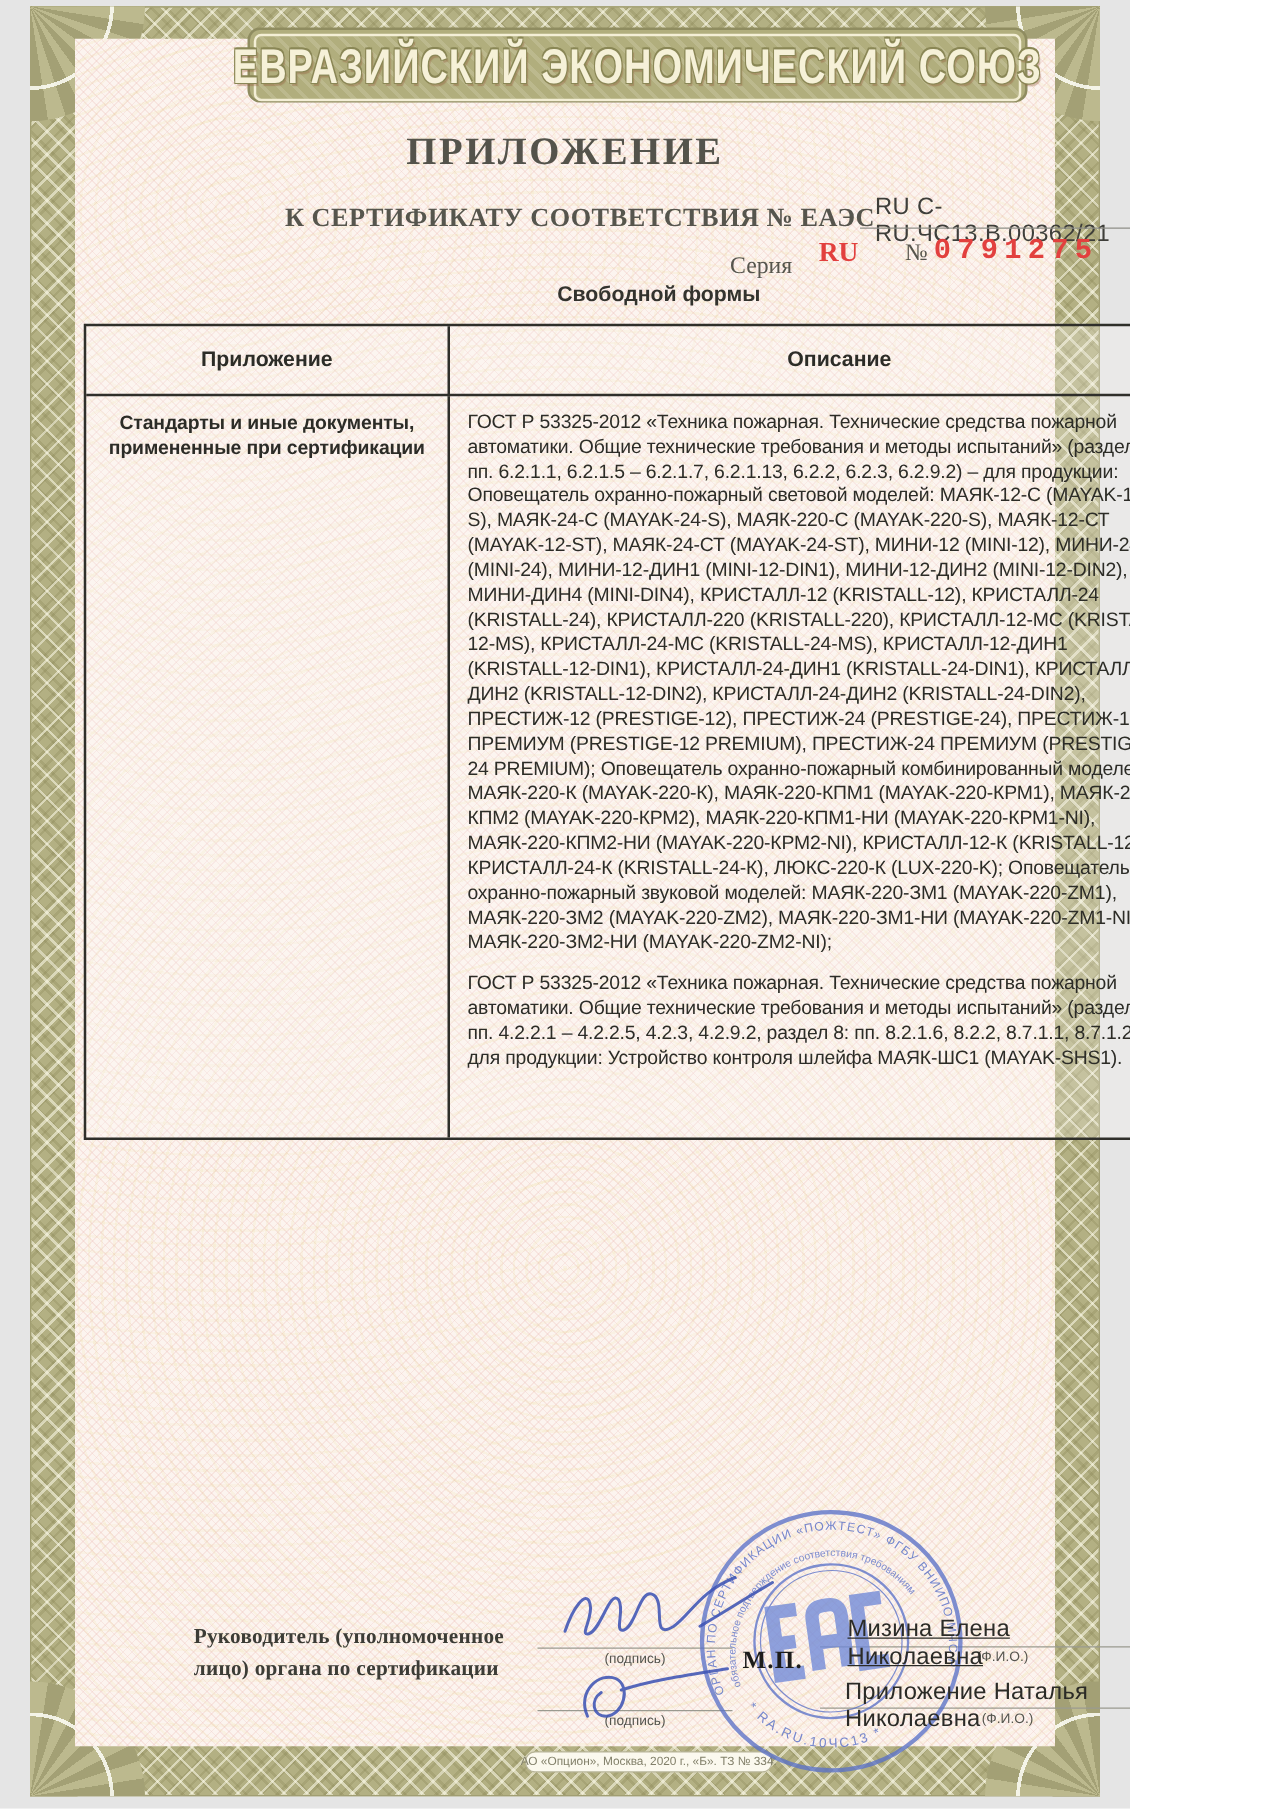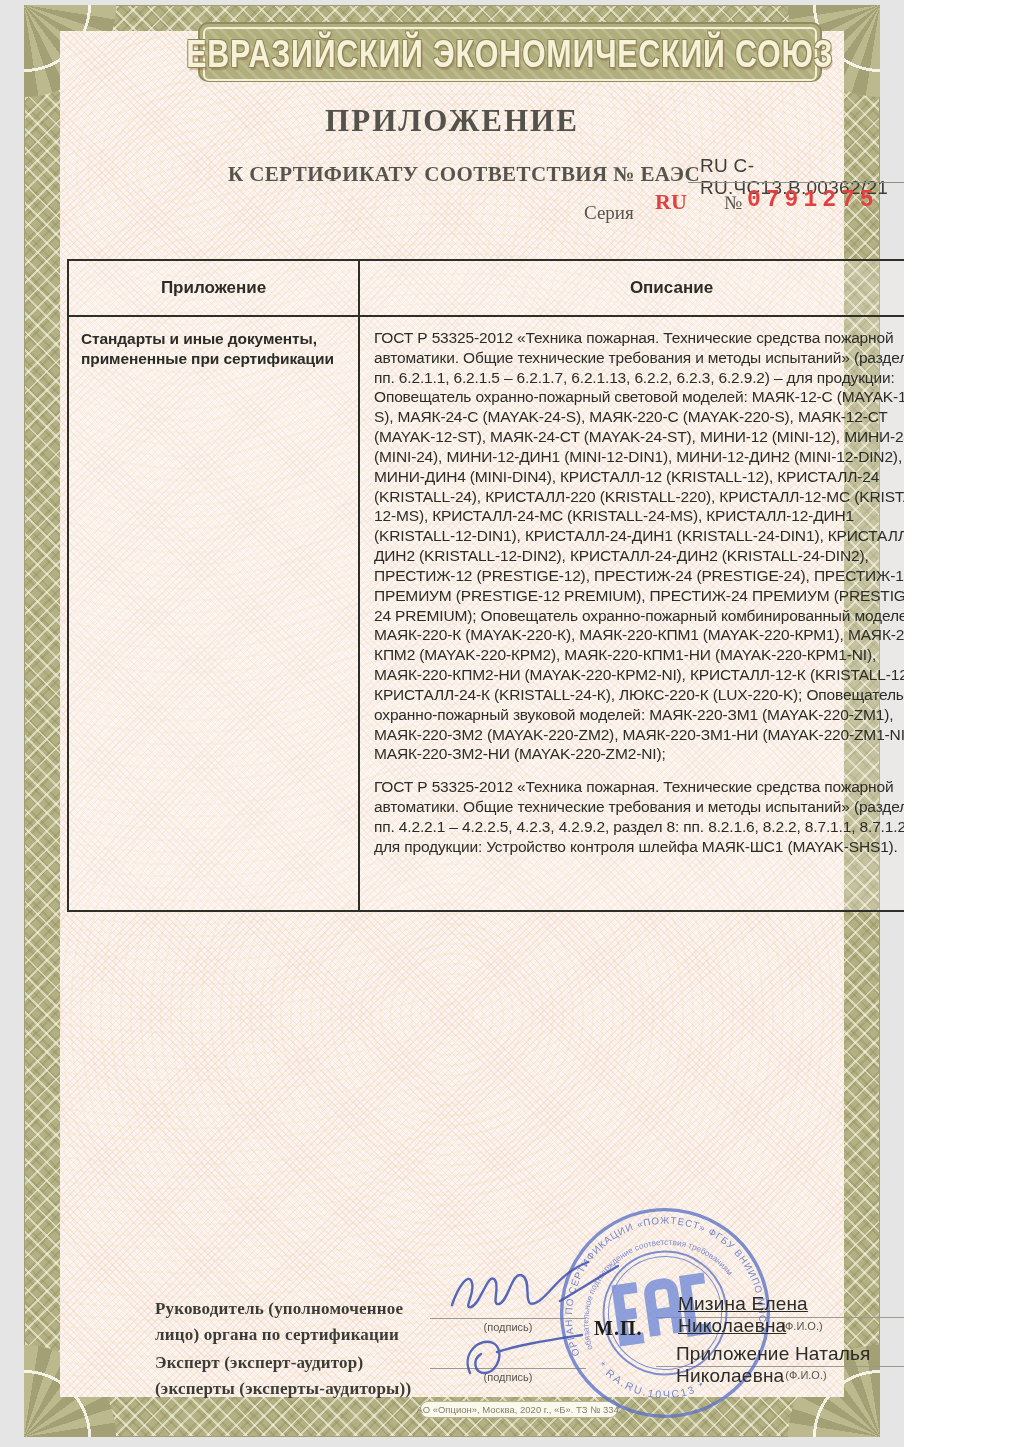--- a/index.html
+++ b/index.html
@@ -67,21 +67,21 @@
   .form-note{position:absolute;left:68px;top:226px;width:918px;text-align:center;z-index:2;
     font-weight:bold;font-size:17px;color:#33332e;}
   
   .annex-table{position:absolute;left:67px;top:259px;width:918px;height:653px;z-index:2;box-sizing:border-box;
     border:2px solid #2f2f2a;display:grid;grid-template-columns:291px 1fr;grid-template-rows:56px 1fr;
     background:rgba(253,248,243,.25);}
   .annex-table .hcell{border-bottom:2px solid #2f2f2a;display:flex;align-items:center;justify-content:center;
     font-weight:bold;font-size:17px;color:#2c2c27;}
   .annex-table .c1{border-right:2px solid #2f2f2a;}
   .annex-table .bcell{padding:12px;box-sizing:border-box;}
-  .annex-col{font-weight:bold;font-size:15.5px;line-height:1.32;color:#2c2c27;letter-spacing:-.1px;}
+  .annex-col{font-weight:bold;font-size:15.5px;line-height:1.32;color:#2c2c27;letter-spacing:-.1px;text-align:center;}
   .desc{padding:11px 46px 10px 14px !important;}
   .desc p{margin:0 0 13px;font-size:15.5px;line-height:1.28;color:#2c2c27;letter-spacing:-.15px;}
   
   .sig-label{position:absolute;width:272px;z-index:2;font-family:"Liberation Serif",serif;font-weight:bold;
     font-size:17px;line-height:1.55;color:#3c3c36;letter-spacing:.2px;}
   .lbl-head{left:155px;top:1296px;}
   .lbl-expert{left:155px;top:1350px;}
   .sig-line{position:absolute;height:1px;background:#9a9a90;z-index:2;}
   .line-s1{left:430px;top:1318px;width:156px;}
   .line-s2{left:430px;top:1368px;width:156px;}
@@ -128,20 +128,21 @@
   </div>
 
   <div class="title">ПРИЛОЖЕНИЕ</div>
   <div class="cert-label">К СЕРТИФИКАТУ СООТВЕТСТВИЯ № ЕАЭС</div>
   <div class="cert-number">RU С-RU.ЧС13.В.00362/21</div>
   <div class="cert-underline"></div>
   <div class="series-label">Серия</div>
   <div class="series-value">RU</div>
   <div class="no-sign">№</div>
   <div class="serial">0791275</div>
+  <div class="form-note">Свободной формы</div>
 
   <div class="annex-table">
     <div class="hcell c1">Приложение</div>
     <div class="hcell">Описание</div>
     <div class="bcell c1 annex-col">Стандарты и иные документы, примененные при сертификации</div>
     <div class="bcell desc">
       <p>ГОСТ Р 53325-2012 «Техника пожарная. Технические средства пожарной автоматики. Общие технические требования и методы испытаний» (раздел 6: пп. 6.2.1.1, 6.2.1.5 – 6.2.1.7, 6.2.1.13, 6.2.2, 6.2.3, 6.2.9.2) – для продукции: Оповещатель охранно-пожарный световой моделей: МАЯК-12-С (MAYAK-12-S), МАЯК-24-С (MAYAK-24-S), МАЯК-220-С (MAYAK-220-S), МАЯК-12-СТ (MAYAK-12-ST), МАЯК-24-СТ (MAYAK-24-ST), МИНИ-12 (MINI-12), МИНИ-24 (MINI-24), МИНИ-12-ДИН1 (MINI-12-DIN1), МИНИ-12-ДИН2 (MINI-12-DIN2), МИНИ-ДИН4 (MINI-DIN4), КРИСТАЛЛ-12 (KRISTALL-12), КРИСТАЛЛ-24 (KRISTALL-24), КРИСТАЛЛ-220 (KRISTALL-220), КРИСТАЛЛ-12-МС (KRISTALL-12-MS), КРИСТАЛЛ-24-МС (KRISTALL-24-MS), КРИСТАЛЛ-12-ДИН1 (KRISTALL-12-DIN1), КРИСТАЛЛ-24-ДИН1 (KRISTALL-24-DIN1), КРИСТАЛЛ-12-ДИН2 (KRISTALL-12-DIN2), КРИСТАЛЛ-24-ДИН2 (KRISTALL-24-DIN2), ПРЕСТИЖ-12 (PRESTIGE-12), ПРЕСТИЖ-24 (PRESTIGE-24), ПРЕСТИЖ-12 ПРЕМИУМ (PRESTIGE-12 PREMIUM), ПРЕСТИЖ-24 ПРЕМИУМ (PRESTIGE-24 PREMIUM); Оповещатель охранно-пожарный комбинированный моделей: МАЯК-220-К (MAYAK-220-К), МАЯК-220-КПМ1 (MAYAK-220-КРМ1), МАЯК-220-КПМ2 (MAYAK-220-КРМ2), МАЯК-220-КПМ1-НИ (MAYAK-220-КРМ1-NI), МАЯК-220-КПМ2-НИ (MAYAK-220-КРМ2-NI), КРИСТАЛЛ-12-К (KRISTALL-12-К), КРИСТАЛЛ-24-К (KRISTALL-24-К), ЛЮКС-220-К (LUX-220-K); Оповещатель охранно-пожарный звуковой моделей: МАЯК-220-ЗМ1 (MAYAK-220-ZM1), МАЯК-220-ЗМ2 (MAYAK-220-ZM2), МАЯК-220-ЗМ1-НИ (MAYAK-220-ZM1-NI), МАЯК-220-ЗМ2-НИ (MAYAK-220-ZM2-NI);</p>
       <p>ГОСТ Р 53325-2012 «Техника пожарная. Технические средства пожарной автоматики. Общие технические требования и методы испытаний» (раздел 4: пп. 4.2.2.1 – 4.2.2.5, 4.2.3, 4.2.9.2, раздел 8: пп. 8.2.1.6, 8.2.2, 8.7.1.1, 8.7.1.2) – для продукции: Устройство контроля шлейфа МАЯК-ШС1 (MAYAK-SHS1).</p>
     </div>
   </div>
@@ -167,21 +168,20 @@
       <textPath href="#arcBottom" startOffset="28">* RA.RU.10ЧС13 *</textPath>
     </text>
     <g stroke="#7089d8" stroke-width="11" fill="none" opacity=".85" transform="translate(131,116)">
       <path d="M-36,-26 H-56 V26 H-36 M-56,0 H-40"></path>
       <path d="M-24,26 V-16 Q-24,-26 -14,-26 H-10 Q0,-26 0,-16 V26 M-24,4 H0"></path>
       <path d="M34,-26 H14 V26 H34"></path>
     </g>
   </svg>
 
   <div class="sig-label lbl-head">Руководитель (уполномоченное лицо) органа по сертификации</div>
-  <div class="sig-label lbl-expert">Эксперт (эксперт-аудитор) (эксперты (эксперты-аудиторы))</div>
   <div class="sig-line line-s1"></div>
   <div class="sig-line line-s2"></div>
   <div class="sig-line line-n1"></div>
   <div class="sig-line line-n2"></div>
   <div class="caption cap-s1">(подпись)</div>
   <div class="caption cap-s2">(подпись)</div>
   <div class="caption cap-n1">(Ф.И.О.)</div>
   <div class="caption cap-n2">(Ф.И.О.)</div>
   <div class="person name1">Мизина Елена Николаевна</div>
   <div class="person name2">Приложение Наталья Николаевна</div>

